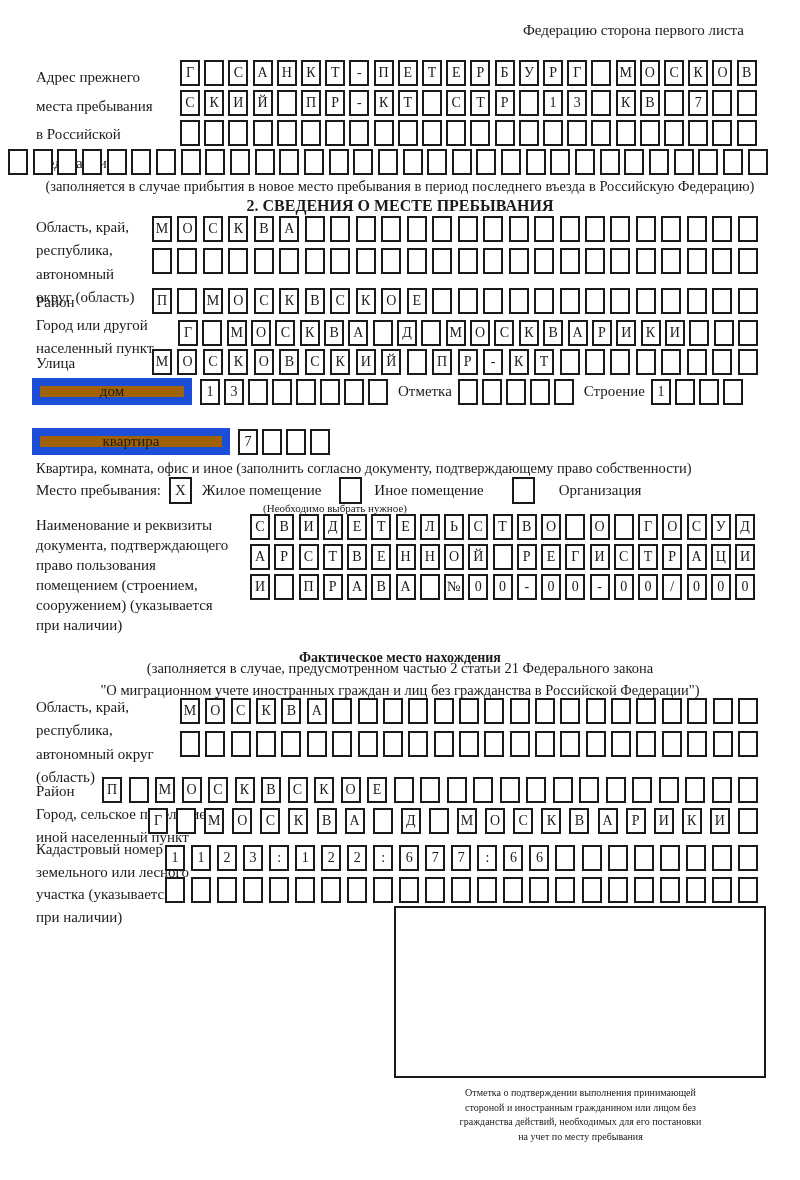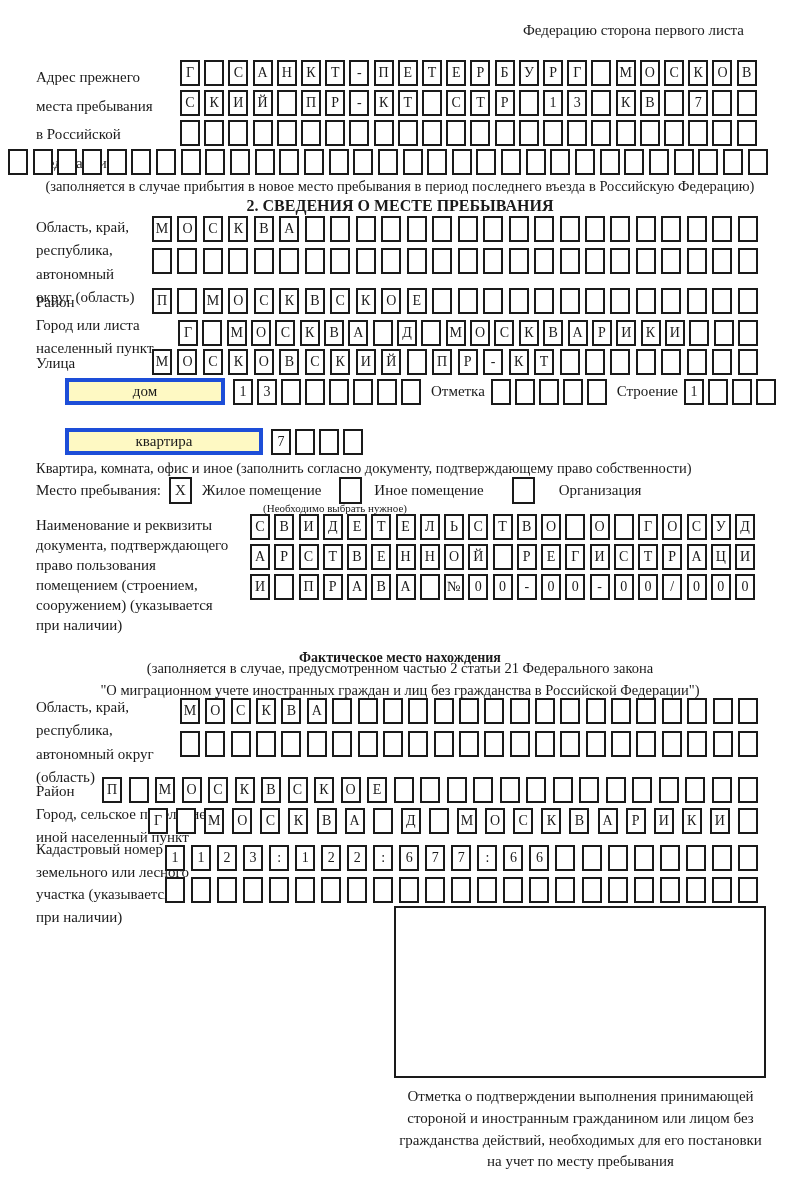--- a/index.html
+++ b/index.html
@@ -7,21 +7,21 @@
         font-family:"Liberation Serif", serif;overflow:hidden;}
   .lbl{position:absolute;font-size:15px;line-height:1.5;white-space:pre-line;}
   .note{position:absolute;font-size:14.5px;text-align:center;white-space:pre-line;}
   .title{position:absolute;font-size:16px;font-weight:bold;text-align:center;width:100%;}
   .cellrow{position:absolute;display:flex;justify-content:space-between;}
   .cells-inline{display:inline-flex;gap:4px;vertical-align:middle;}
   .cell{flex:0 0 20px;width:20px;height:26px;box-sizing:border-box;border:2px solid #1a1a1a;
         display:inline-flex;align-items:center;justify-content:center;
         font-size:14px;background:#fff;}
   .bigbox{display:inline-flex;align-items:center;justify-content:center;height:27px;
-        box-sizing:border-box;border:4px solid #1d4ed8;font-size:15px;background:#fef9c3;margin-left:33px;}
+        box-sizing:border-box;border:8px solid #1d4ed8;font-size:15px;background:#a16207;}
   .chk{width:23px;height:27px;box-sizing:border-box;border:2px solid #1a1a1a;
         display:inline-flex;align-items:center;justify-content:center;font-size:15px;background:#fff;}
   .row{position:absolute;display:flex;align-items:center;}
   .inline-lbl{font-size:15px;white-space:nowrap;}
   .stampbox{position:absolute;border:2px solid #1a1a1a;background:#fff;box-sizing:border-box;}
 </style>
 </head>
 <body>
 
 <div class="page">
@@ -225,21 +225,21 @@
       <span class="cell"></span>
       <span class="cell"></span>
       <span class="cell"></span>
       <span class="cell"></span>
       <span class="cell"></span>
       <span class="cell"></span>
       <span class="cell"></span>
       <span class="cell"></span>
     </div>
 
-  <div class="lbl" style="top:314px;left:36px;width:145px;">Город или листа
+  <div class="lbl" style="top:314px;left:36px;width:145px;">Город или другой
 населенный пункт</div>
   <div class="cellrow" style="top:320px;left:178px;width:580px;">
       <span class="cell">Г</span>
       <span class="cell"></span>
       <span class="cell">М</span>
       <span class="cell">О</span>
       <span class="cell">С</span>
       <span class="cell">К</span>
       <span class="cell">В</span>
       <span class="cell">А</span>
@@ -580,18 +580,18 @@
       <span class="cell"></span>
       <span class="cell"></span>
       <span class="cell"></span>
       <span class="cell"></span>
       <span class="cell"></span>
       <span class="cell"></span>
       <span class="cell"></span>
     </div>
 
   <div class="stampbox" style="top:906px;left:394px;width:372px;height:172px;"></div>
-  <div class="note" style="top:1086px;left:378px;width:405px;font-size:15px;line-height:1.45;">Отметка о подтверждении выполнения принимающей
+  <div class="note" style="top:1086px;left:378px;width:405px;font-size:10px;line-height:1.45;">Отметка о подтверждении выполнения принимающей
 стороной и иностранным гражданином или лицом без
 гражданства действий, необходимых для его постановки
 на учет по месту пребывания</div>
 
 </div>
 
 </body></html>

